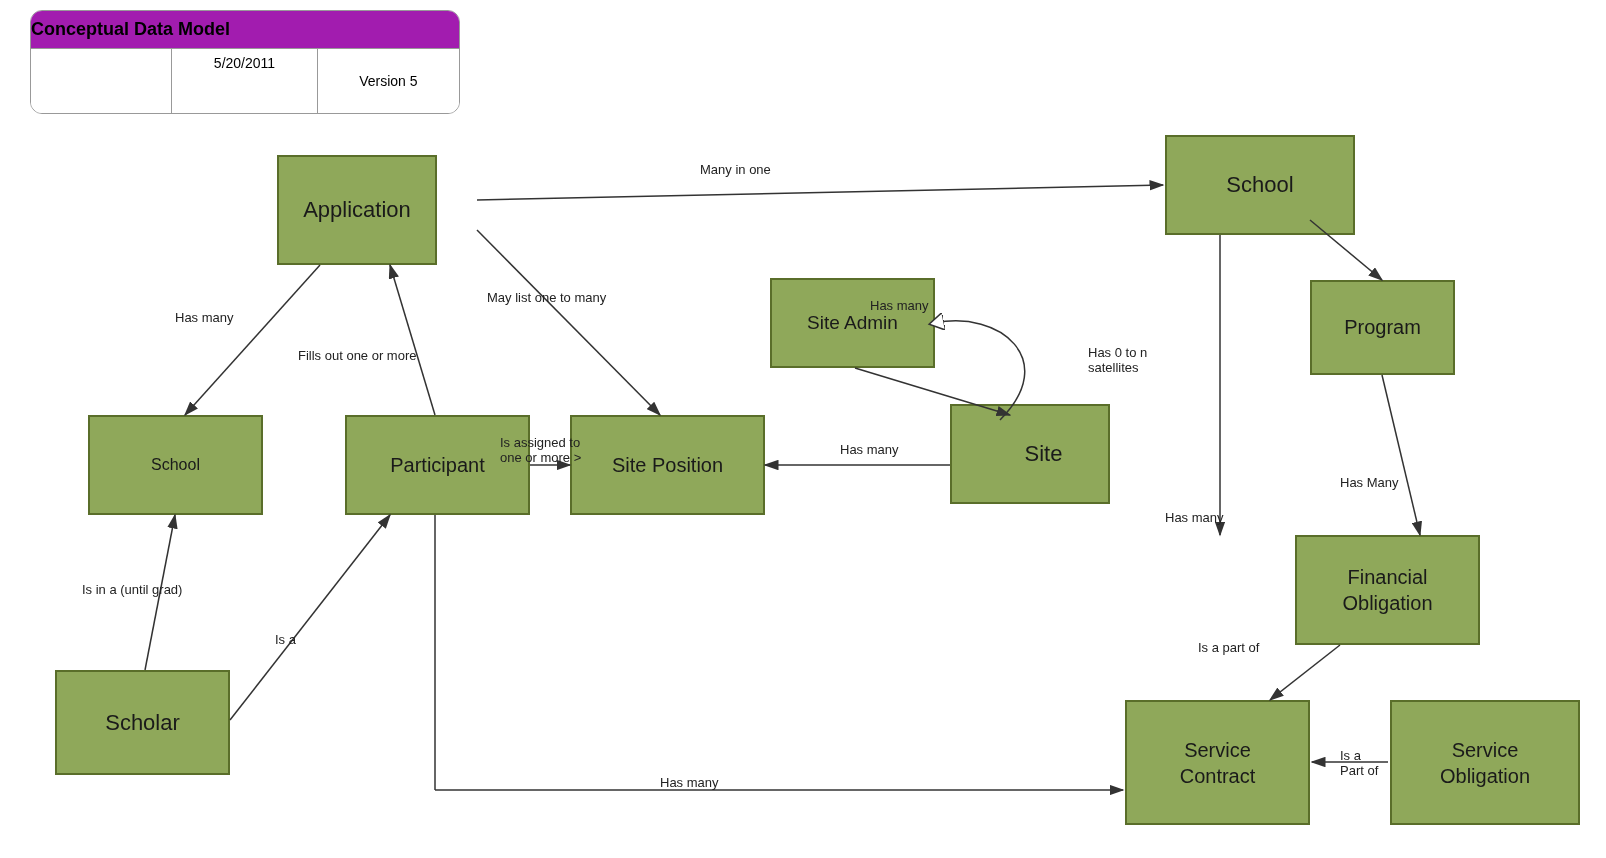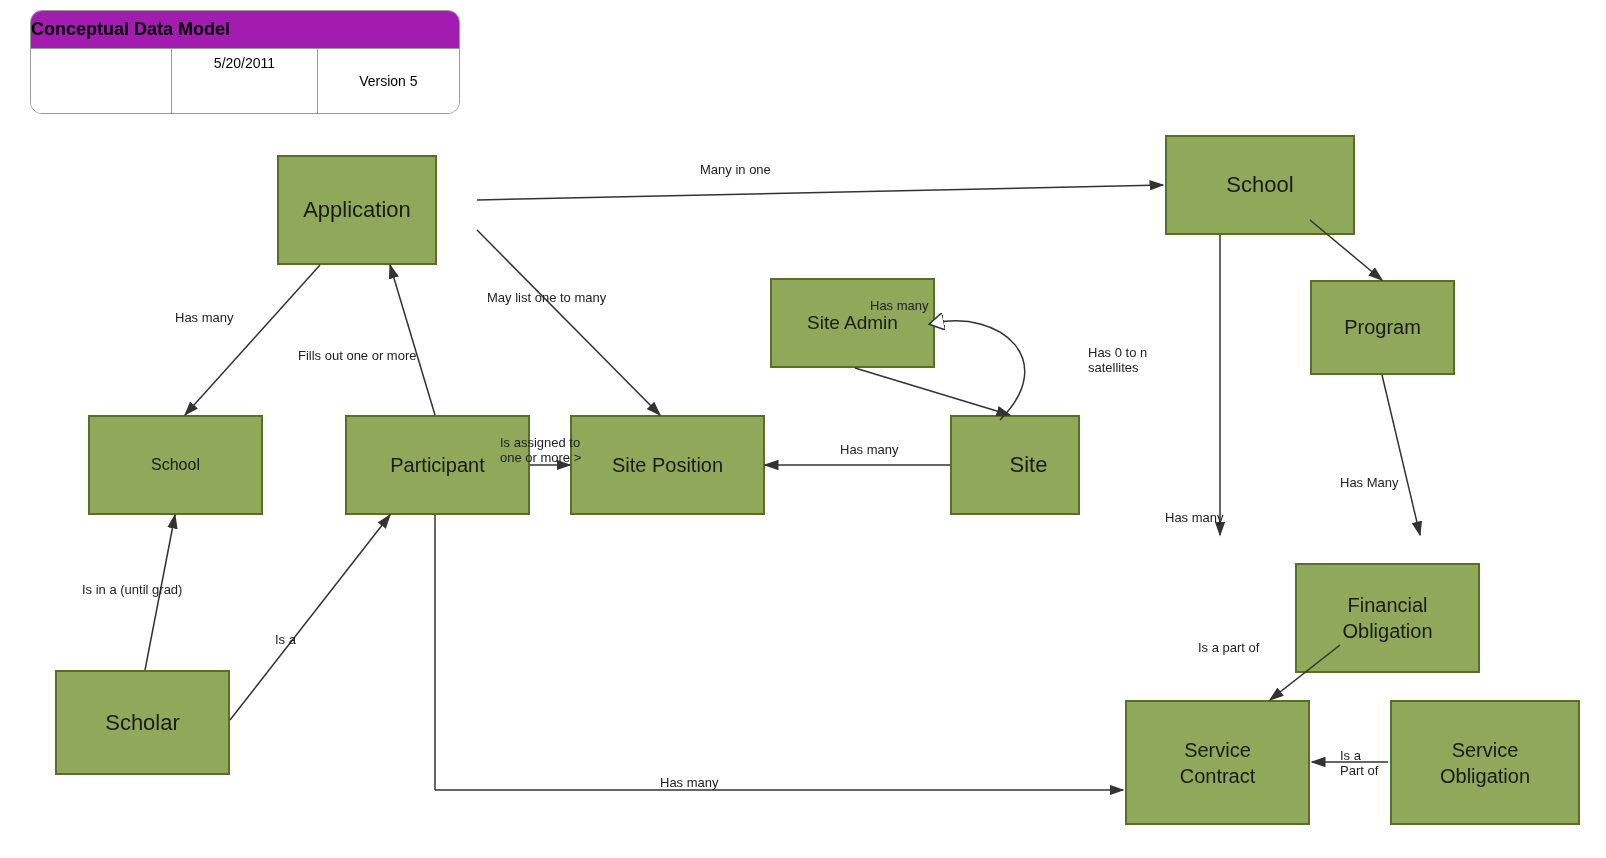--- a/index.html
+++ b/index.html
@@ -106,33 +106,33 @@
   </div>
   <div class="entity-box" style="left:1310px;top:280px;width:145px;height:95px;font-size:20px;">
     <span>Program</span>
   </div>
   <div class="entity-box" style="left:770px;top:278px;width:165px;height:90px;font-size:19px;">
     <span>Site Admin</span>
   </div>
   <div class="entity-box" style="left:570px;top:415px;width:195px;height:100px;font-size:20px;">
     <span>Site Position</span>
   </div>
-  <div class="entity-box" style="left:950px;top:415px;width:130px;height:100px;font-size:22px;padding-left:27px;">
+  <div class="entity-box" style="left:950px;top:404px;width:160px;height:100px;font-size:22px;padding-left:27px;">
     <span>Site</span>
   </div>
   <div class="entity-box" style="left:345px;top:415px;width:185px;height:100px;font-size:20px;">
     <span>Participant</span>
   </div>
   <div class="entity-box" style="left:88px;top:415px;width:175px;height:100px;font-size:16px;">
     <span>School</span>
   </div>
   <div class="entity-box" style="left:55px;top:670px;width:175px;height:105px;font-size:22px;">
     <span>Scholar</span>
   </div>
-  <div class="entity-box" style="left:1295px;top:535px;width:185px;height:110px;font-size:20px;text-align:center;line-height:1.3;margin-top:28px;">
+  <div class="entity-box" style="left:1295px;top:535px;width:185px;height:110px;font-size:20px;text-align:center;line-height:1.3;">
     <span style="white-space:pre-line;">Financial
 Obligation</span>
   </div>
   <div class="entity-box" style="left:1125px;top:700px;width:185px;height:125px;font-size:20px;text-align:center;line-height:1.3;">
     <span style="white-space:pre-line;">Service
 Contract</span>
   </div>
   <div class="entity-box" style="left:1390px;top:700px;width:190px;height:125px;font-size:20px;text-align:center;line-height:1.3;">
     <span style="white-space:pre-line;">Service
 Obligation</span>

